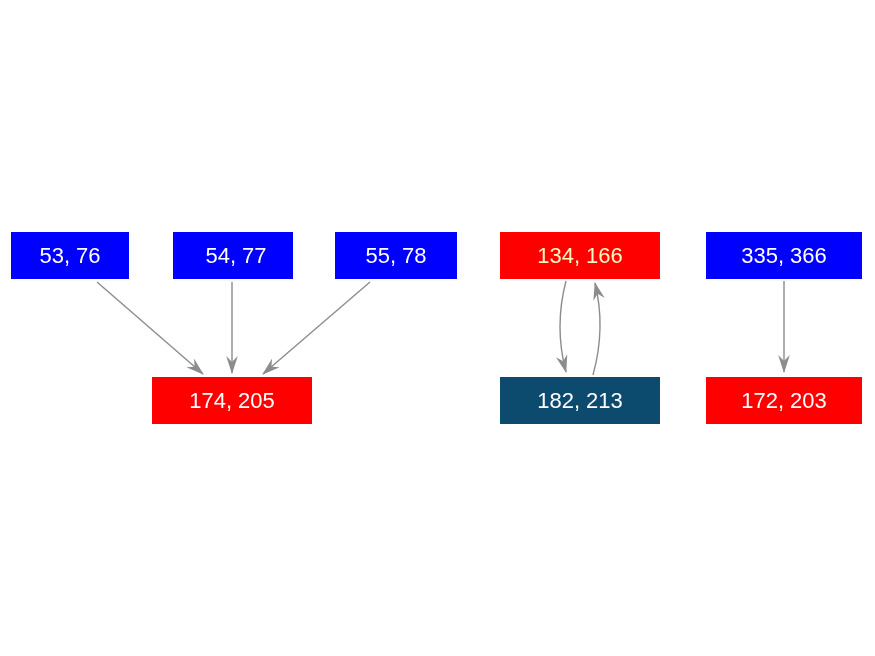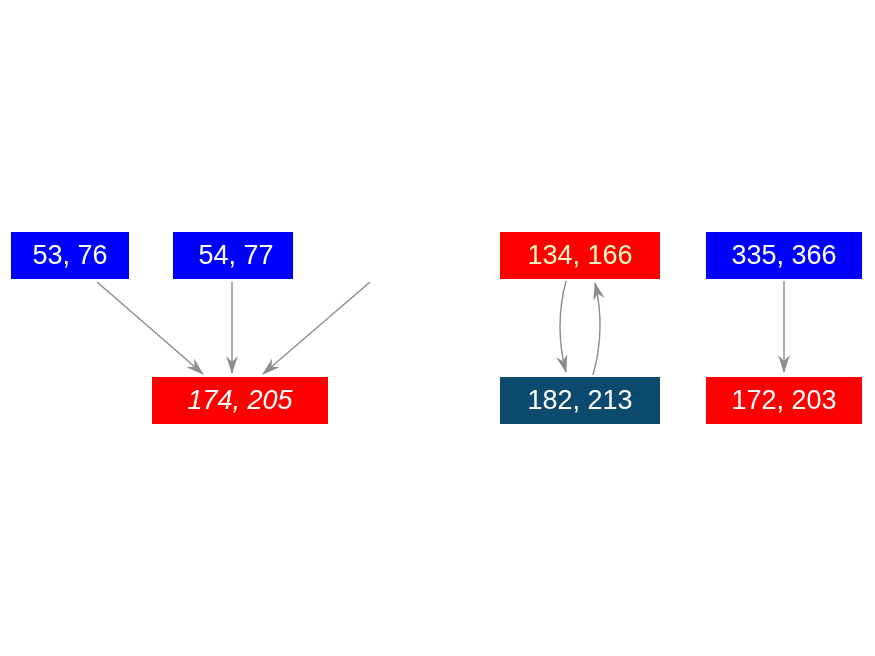--- a/index.html
+++ b/index.html
@@ -32,21 +32,21 @@
     height: 656px;
   }
   .node {
     position: absolute;
     display: flex;
     align-items: center;
     justify-content: center;
     box-sizing: border-box;
   }
   .node span {
-    font-size: 27px;
+    font-size: 22px;
     line-height: 1;
     white-space: nowrap;
   }
 </style>
 </head>
 <body style="background: rgb(255, 255, 255);">
 
 <div class="canvas">
   <svg class="edge-layer" width="875" height="656" viewBox="0 0 875 656" xmlns="http://www.w3.org/2000/svg">
     <defs>
@@ -63,27 +63,30 @@
         <path d="M 784 281 L 784 372" fill="none" stroke="#8c8c8c" stroke-width="1.4" marker-end="url(#arrowhead)"></path>
       </g>
   </svg>
   <div class="node-layer" id="node-layer">
       <div class="node" style="left: 11px; top: 232px; width: 118px; height: 47px; background: rgb(0, 0, 255);">
         <span style="color: rgb(255, 255, 255);">53, 76</span>
       </div>
       <div class="node" style="left: 173px; top: 232px; width: 120px; height: 47px; background: rgb(0, 0, 255); padding-left: 6px;">
         <span style="color: rgb(255, 255, 255);">54, 77</span>
       </div>
+      <div class="node" style="left: 335px; top: 232px; width: 122px; height: 47px; background: rgb(0, 0, 255);">
+        <span style="color: rgb(255, 255, 255);">55, 78</span>
+      </div>
       <div class="node" style="left: 500px; top: 232px; width: 160px; height: 47px; background: rgb(255, 0, 0);">
         <span style="color: #fef9c3;">134, 166</span>
       </div>
       <div class="node" style="left: 706px; top: 232px; width: 156px; height: 47px; background: rgb(0, 0, 255);">
         <span style="color: rgb(255, 255, 255);">335, 366</span>
       </div>
-      <div class="node" style="left: 152px; top: 377px; width: 176px; height: 47px; background: rgb(255, 0, 0); font-style: italic;">
+      <div class="node" style="left: 152px; top: 377px; width: 160px; height: 47px; background: rgb(255, 0, 0);">
         <span style="color: rgb(255, 255, 255);">174, 205</span>
       </div>
       <div class="node" style="left: 500px; top: 377px; width: 160px; height: 47px; background: #0c4a6e; text-align: center;">
         <span style="color: rgb(255, 255, 255);">182, 213</span>
       </div>
       <div class="node" style="left: 706px; top: 377px; width: 156px; height: 47px; background: rgb(255, 0, 0);">
         <span style="color: #ffffff;">172, 203</span>
       </div>
     </div>
 </div>

